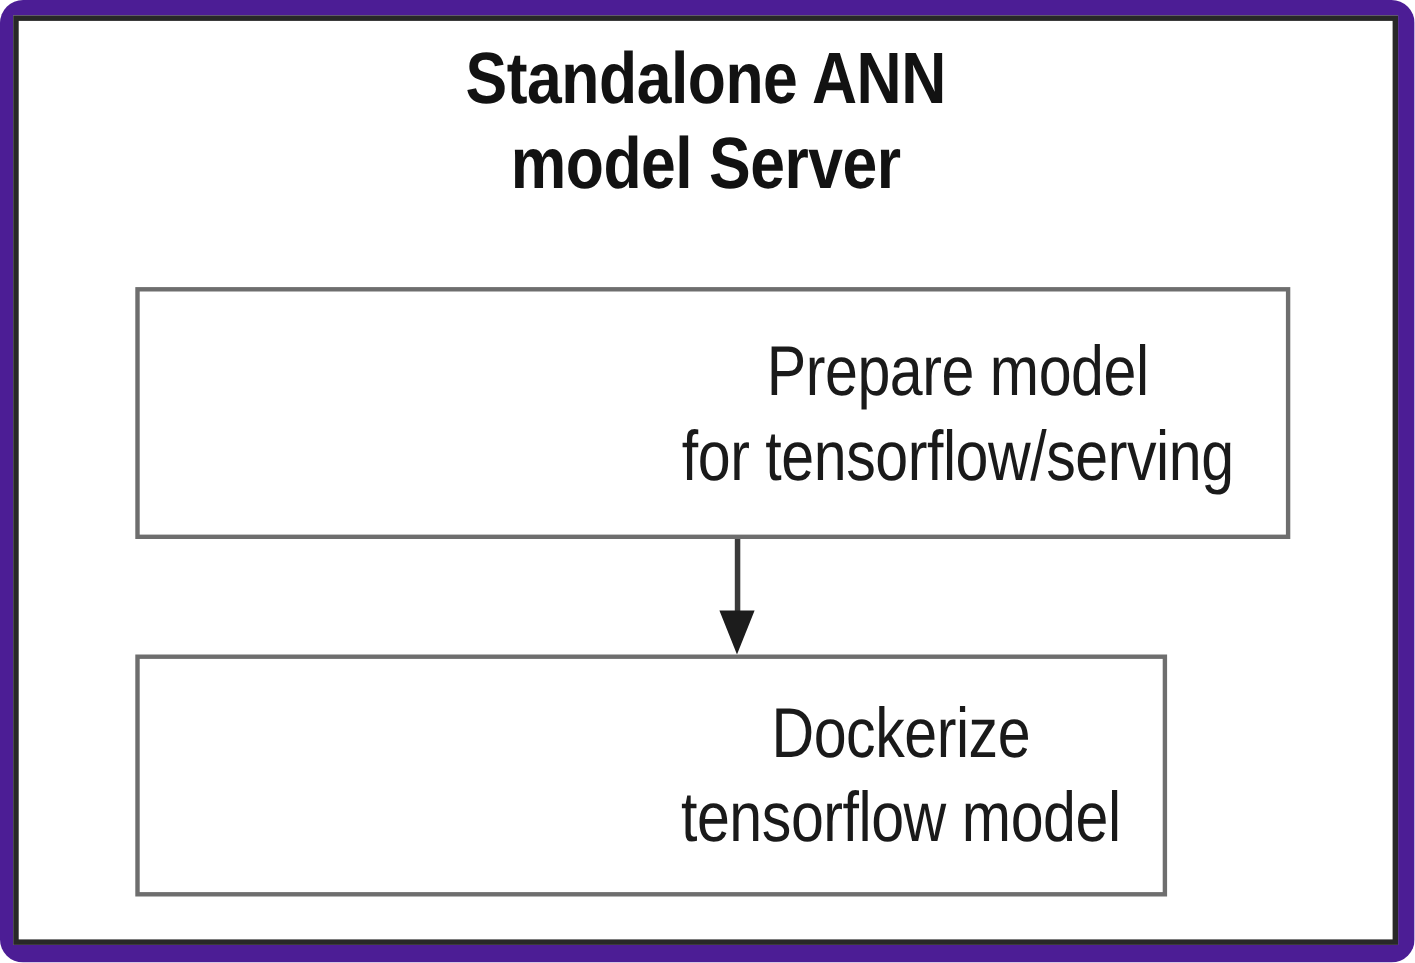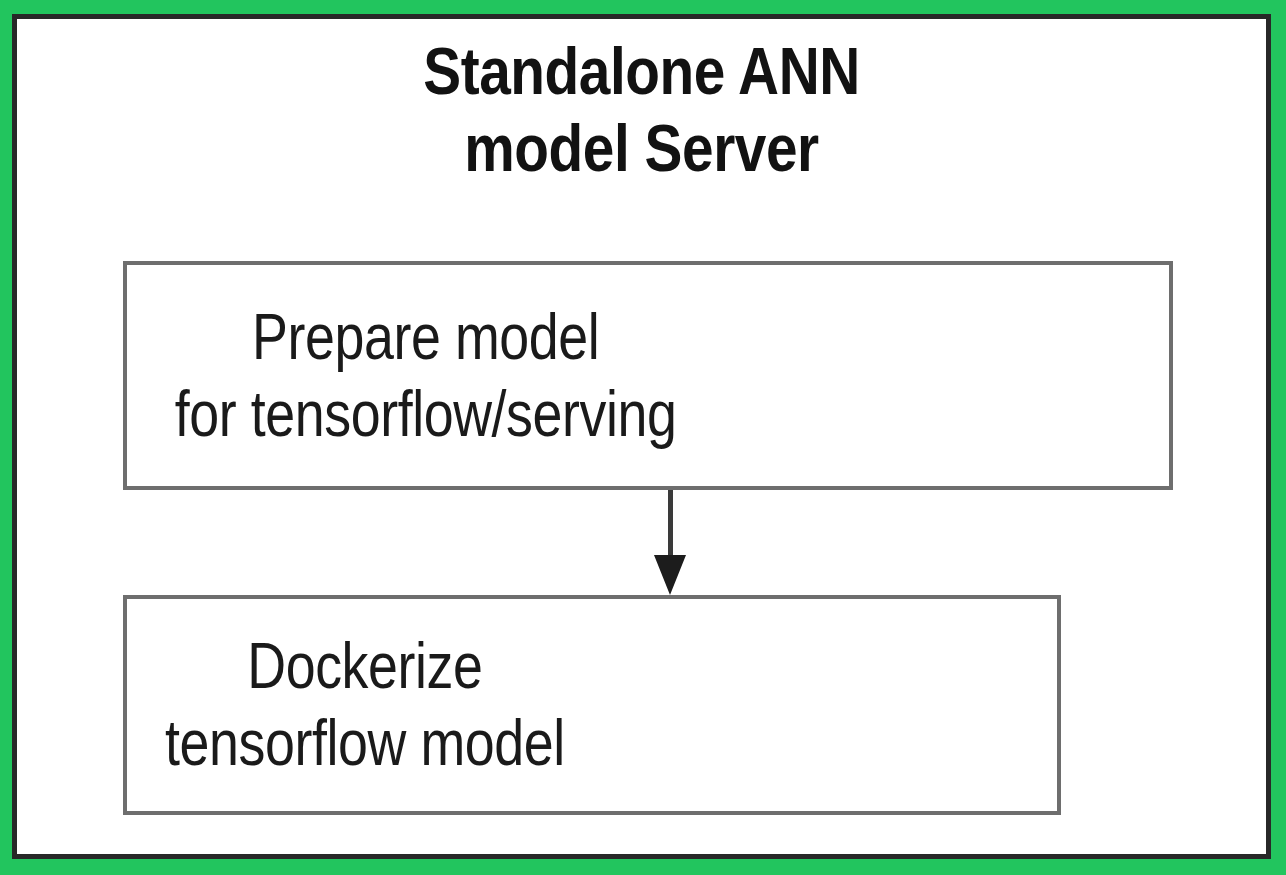--- a/index.html
+++ b/index.html
@@ -11,21 +11,22 @@
     width: 1286px;
     height: 875px;
     font-family: "Liberation Sans", "DejaVu Sans", sans-serif;
     overflow: hidden;
   }
 
   #canvas {
     position: relative;
     width: 1286px;
     height: 875px;
-    background: #22c55e;
+    background: #4c1d95;
+    border-radius: 21px;
   }
 
   
   .outer-frame {
     position: absolute;
     left: 12px;
     top: 14px;
     width: 1259px;
     height: 845px;
     box-sizing: border-box;
@@ -52,21 +53,21 @@
   }
 
   
   .process-box {
     position: absolute;
     box-sizing: border-box;
     border: 4px solid #6e6e6e;
     background: #ffffff;
     display: flex;
     align-items: center;
-    justify-content: flex-start;
+    justify-content: flex-end;
   }
   .process-box .box-label {
     font-size: 64px;
     font-weight: normal;
     line-height: 1.2;
     color: #1a1a1a;
     text-align: center;
     letter-spacing: -0.5px;
     font-family: "Liberation Sans Narrow", "Liberation Sans", "DejaVu Sans", sans-serif;
     transform: scaleX(0.84);

